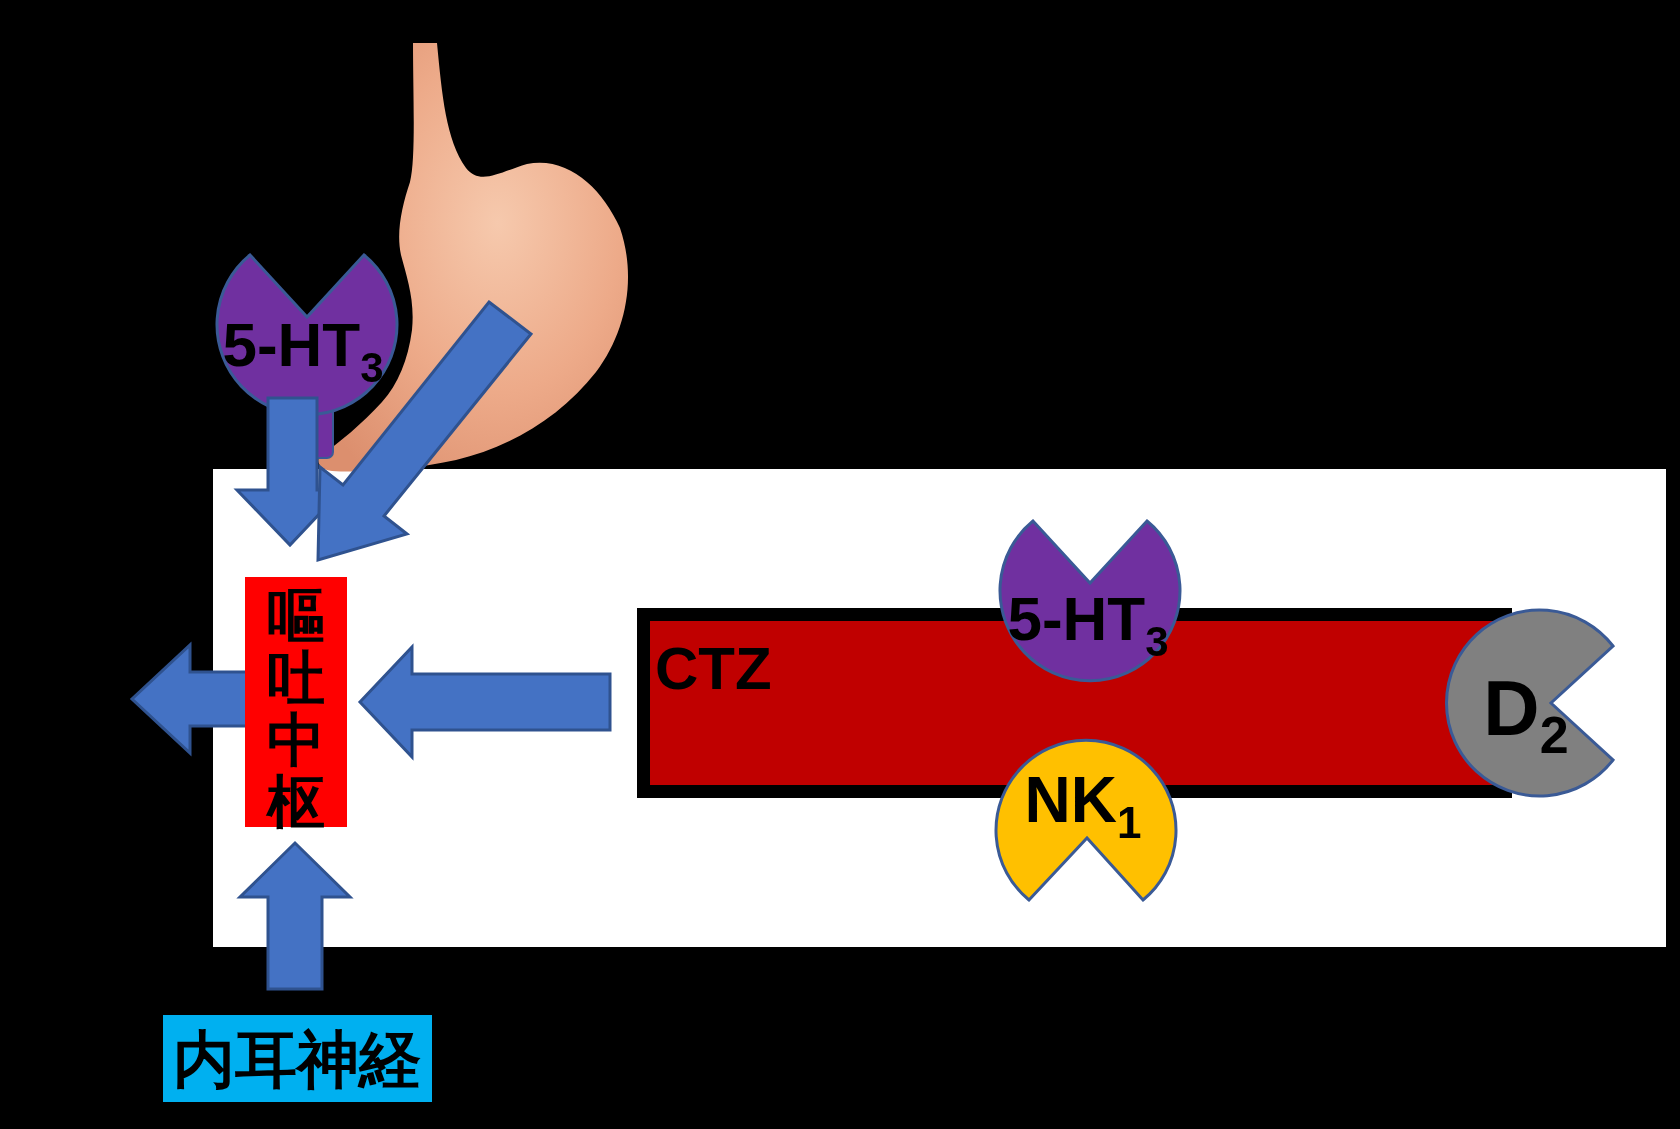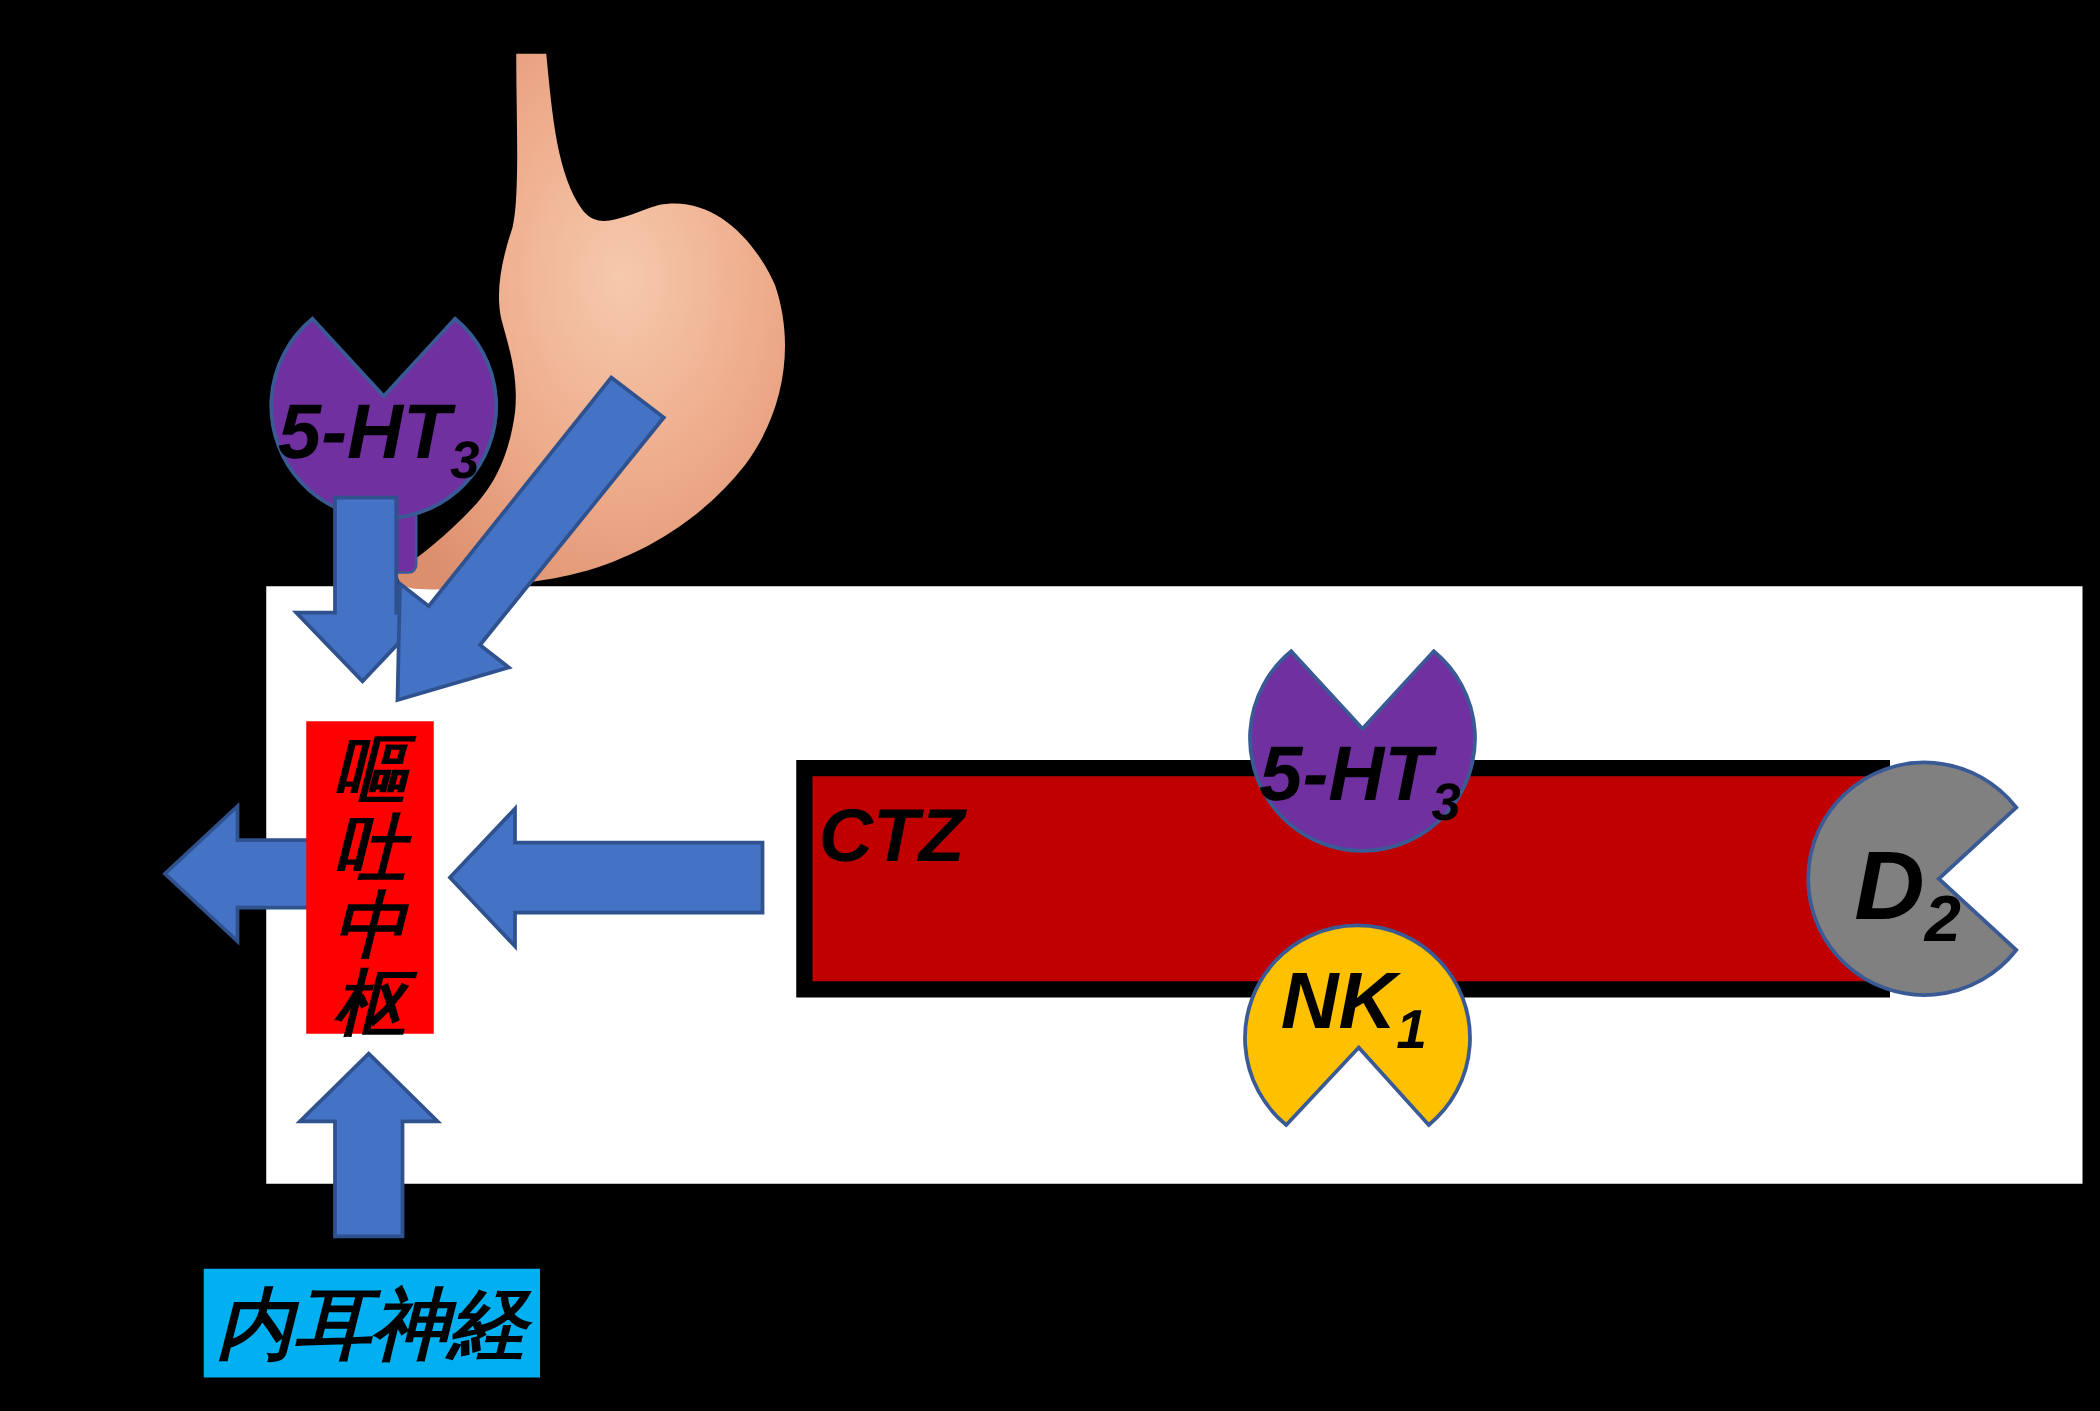--- a/index.html
+++ b/index.html
@@ -1,16 +1,16 @@
 <!DOCTYPE html>
 <html><head>
 <meta charset="utf-8">
 <style>
   html,body{margin:0;padding:0;background:#000;}
-  .stage{position:relative;width:1680px;height:1129px;background:#000;overflow:hidden;font-style:italic;}
+  .stage{position:relative;width:1680px;height:1129px;background:#000;overflow:hidden;}
   svg{position:absolute;left:0;top:0;}
   text{font-family:"Liberation Sans","DejaVu Sans",sans-serif;font-weight:bold;fill:#000;}
   .arrow{stroke-width:3;stroke-linejoin:miter;}
   .receptor{stroke-width:3;}
   .cjk{font-family:"Liberation Sans","DejaVu Sans",sans-serif;font-weight:bold;}
 </style>
 </head>
 <body>
 
 <div class="stage">

